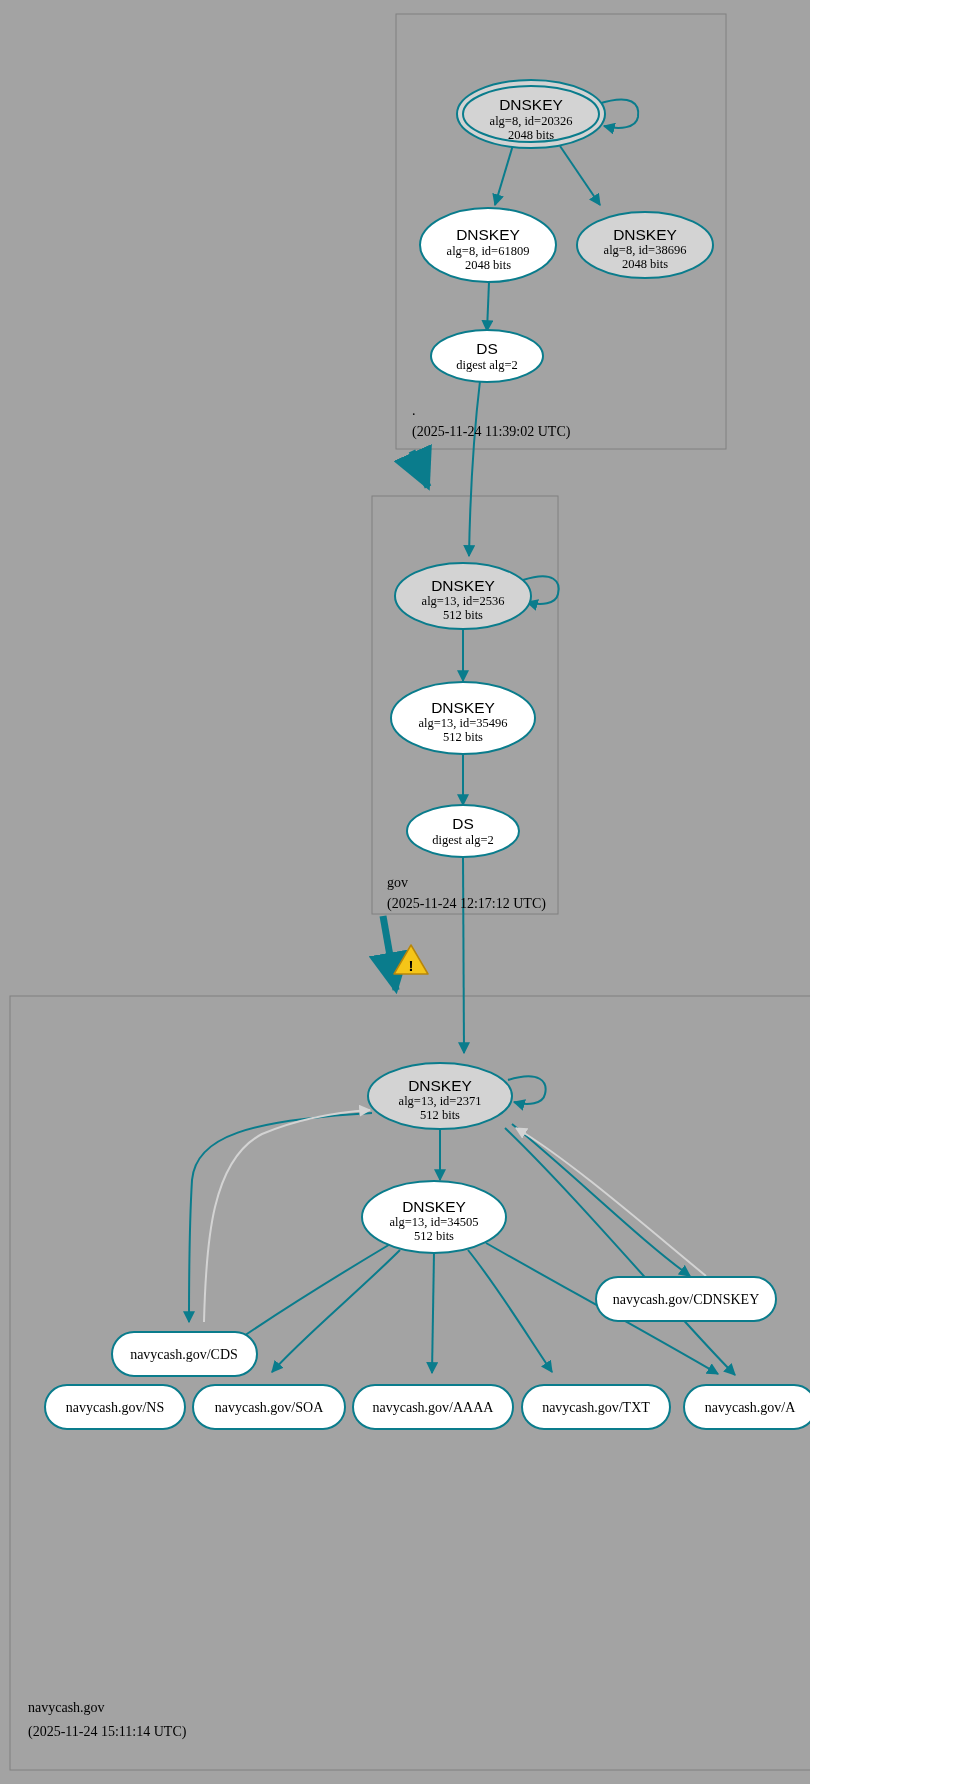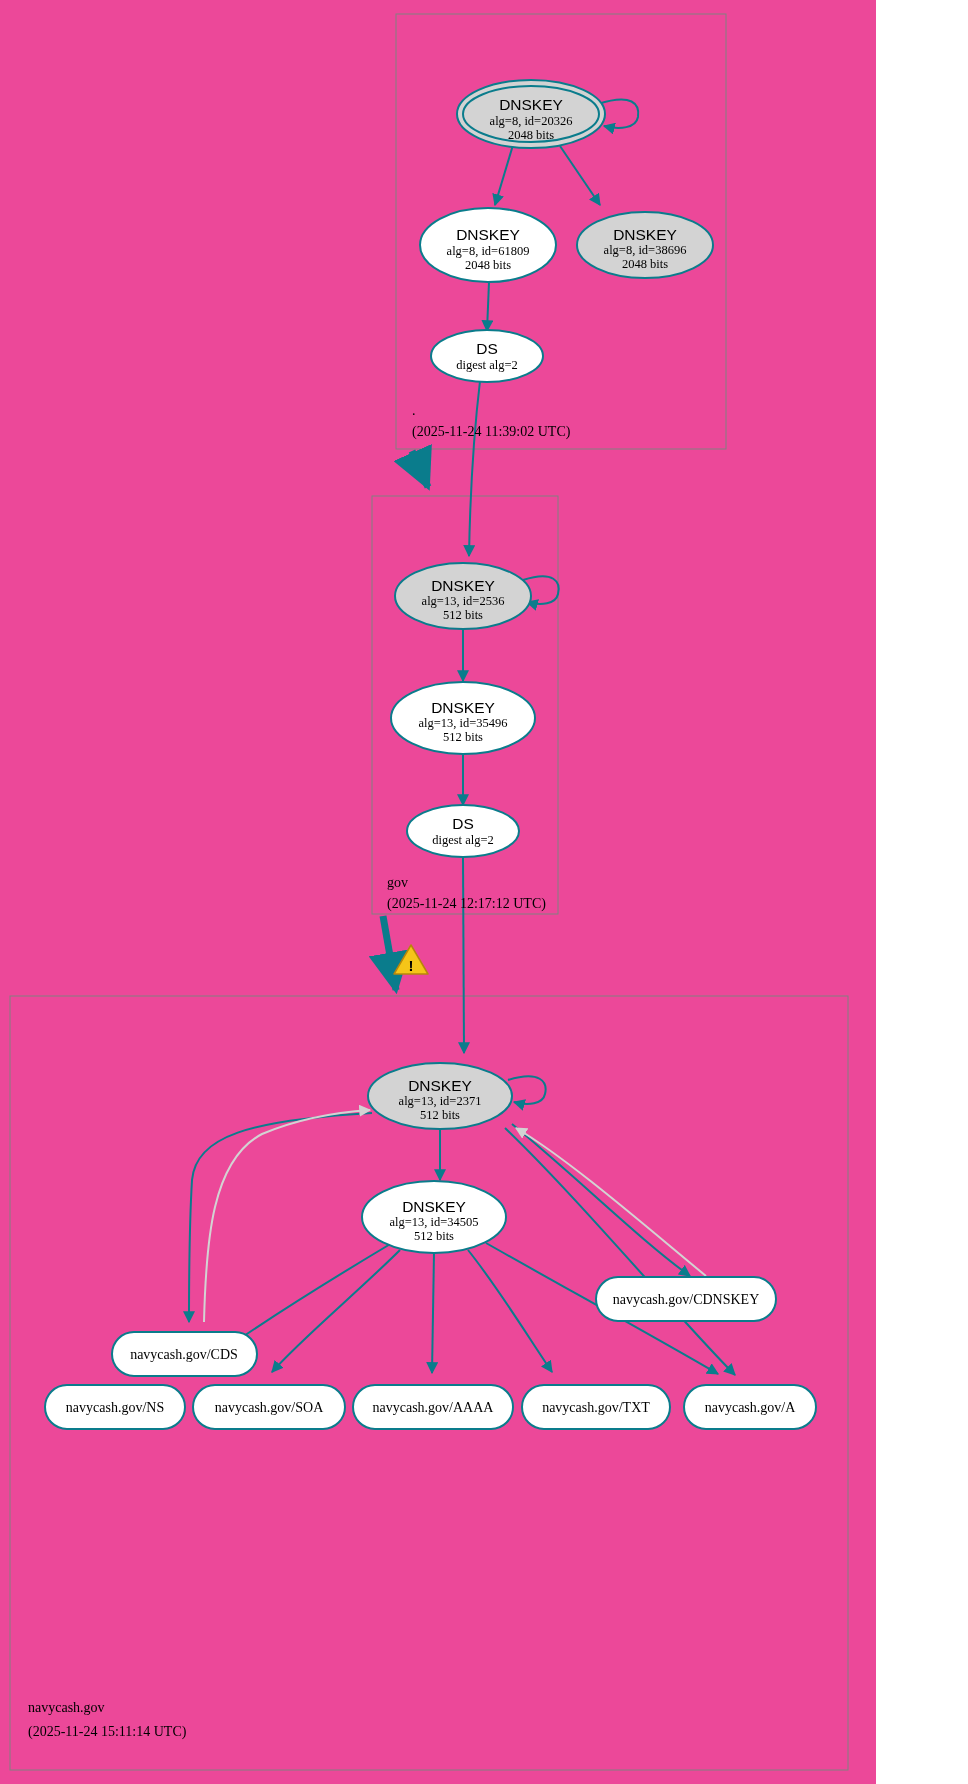--- a/index.html
+++ b/index.html
@@ -5,23 +5,23 @@
   html, body {
     margin: 0;
     padding: 0;
     background: #ffffff;
   }
   body {
     font-family: "Liberation Sans", sans-serif;
   }
   #canvas {
     position: relative;
-    width: 876px;
+    width: 810px;
     height: 1784px;
-    background: #ec4899;
+    background: #a3a3a3;
     overflow: hidden;
   }
   svg#graph {
     position: absolute;
     left: 0;
     top: 0;
     width: 968px;
     height: 1784px;
   }
   .zone-box {

